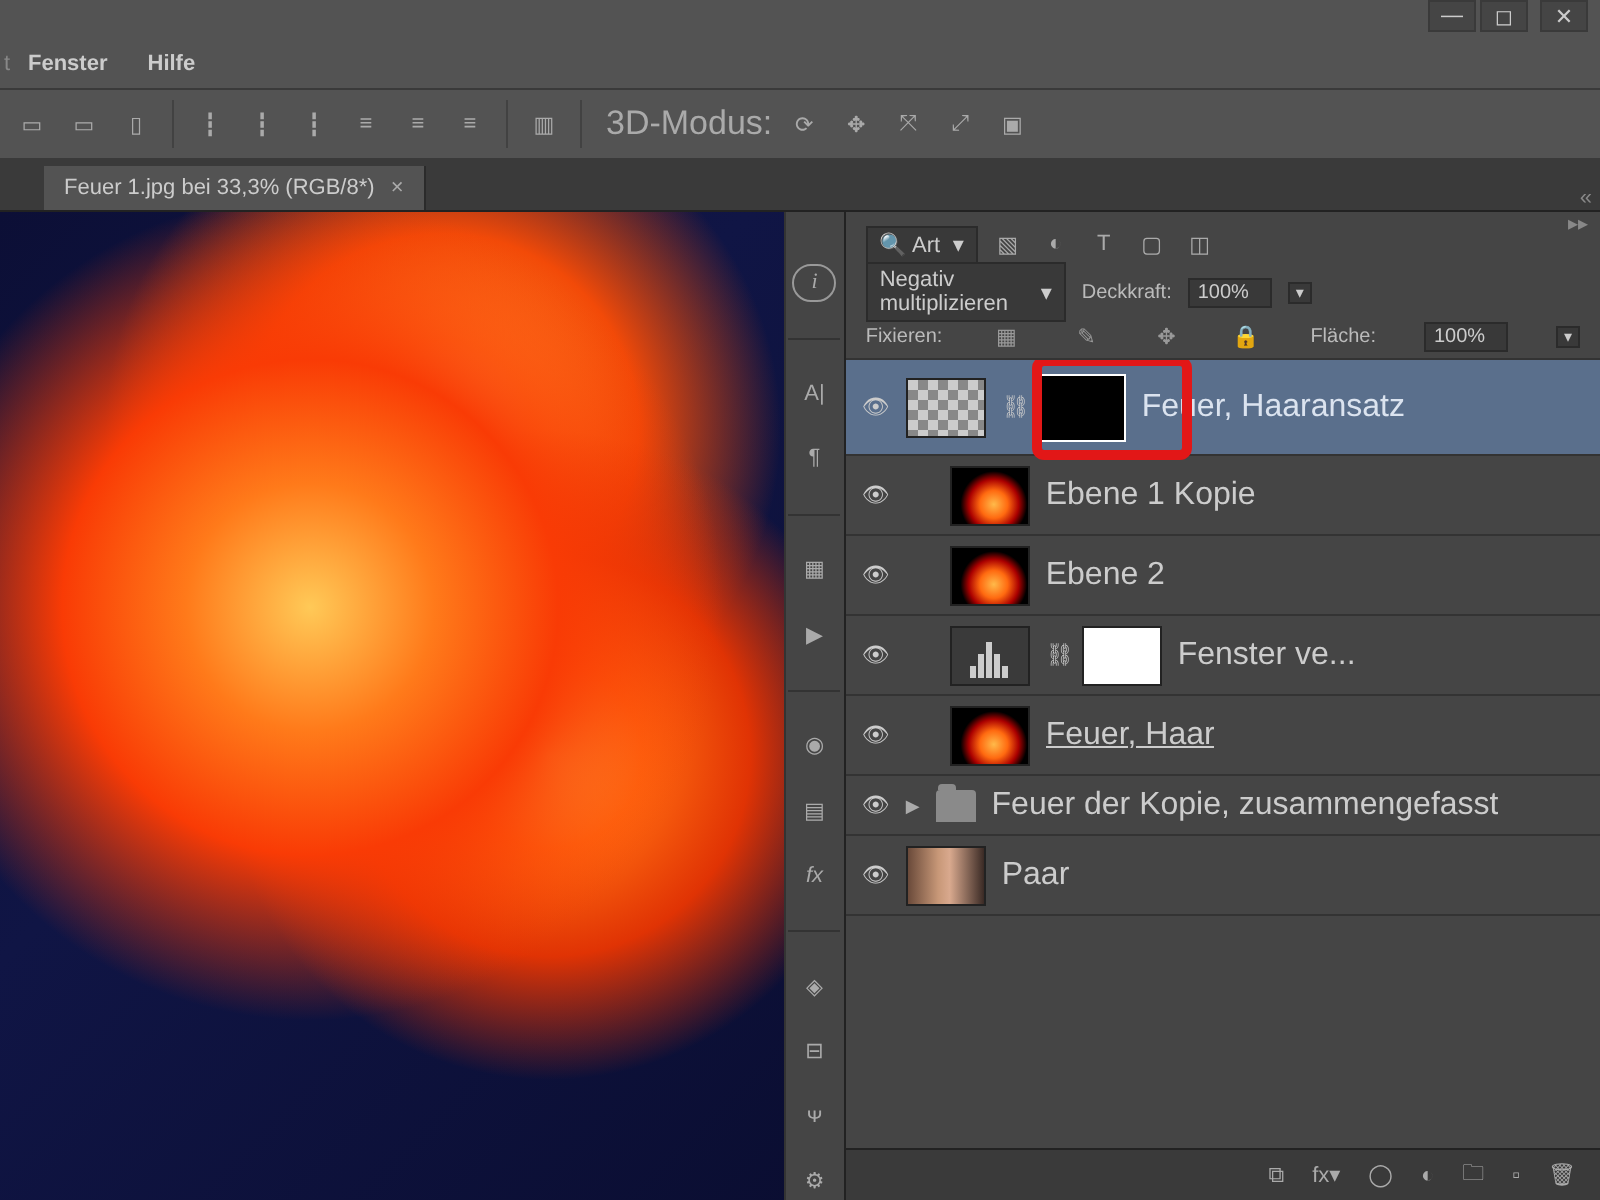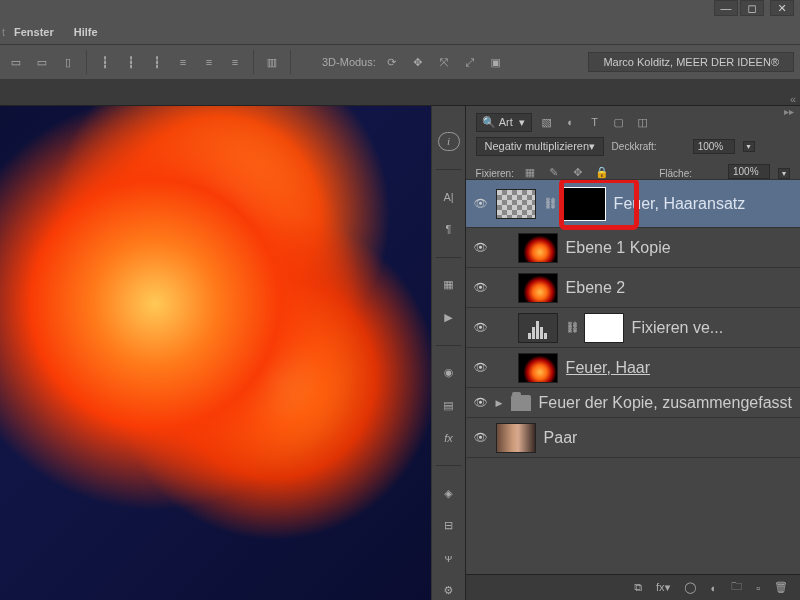--- a/index.html
+++ b/index.html
@@ -8,21 +8,21 @@
   .titlebar { height: 20px; background: #535353; display: flex; align-items: flex-start; justify-content: flex-end; padding-right: 6px; }
   .win-btn { width: 24px; height: 16px; border: 1px solid #3a3a3a; background: #454545; display:flex; align-items:center; justify-content:center; margin-left:2px; color:#ccc; cursor:pointer;}
   .close-btn { margin-left:6px; }
 
   .menubar { height: 24px; background: #535353; display:flex; align-items:center; }
   .menu-item { padding: 4px 10px; color:#ccc; cursor:pointer;font-weight:bold; }
 
   .optionsbar { height: 36px; border-top:1px solid #3a3a3a; border-bottom:1px solid #3a3a3a; background:#535353; display:flex; align-items:center; padding:0 6px; gap:6px; }
   .opt-icon { width:20px; height:20px; display:flex; align-items:center; justify-content:center; color:#aaa; }
   .opt-sep { width:1px; height:24px; background:#424242; margin:0 2px;}
-  .opt-label { color:#aaa; font-size:11px; margin-left:23px;}
+  .opt-label { color:#aaa; font-size:17px; margin-left:4px;}
   .brand-btn { margin-left:auto; background:#454545; border:1px solid #3a3a3a; color:#ccc; padding:3px 14px; font-size:11px; cursor:pointer; }
 
   .tabbar { height: 26px; background:#3a3a3a; display:flex; align-items:flex-end; border-bottom:1px solid #222; }
   .doc-tab { height:22px; background:#535353; padding:0 10px; display:flex; align-items:center; color:#ccc; font-size:11px; border-right:1px solid #2b2b2b; cursor:pointer;}
   .tab-close { margin-left:8px; color:#aaa; cursor:pointer;}
   .tabbar-grip { margin-left:auto; width:14px; color:#888; padding-right:4px; text-align:right;}
 
   .workarea { display:flex; height: 494px; }
   .canvas-pane { width: 443px; position:relative; background:#262626; overflow:hidden; }
   .canvas-img { width:443px; height:494px; background:
@@ -41,26 +41,26 @@
   .collapse-arrows { cursor:pointer; font-size:10px; }
   .panel-tabhead { height:22px; display:flex; align-items:center; padding-left:6px; background:#3a3a3a; border-bottom:1px solid #222;}
   .panel-tab { background:#454545; padding:3px 10px; color:#ddd; font-size:11px;}
   .panel-menu { margin-left:auto; padding:0 6px; color:#aaa; cursor:pointer;}
 
   .panel-filter { height:24px; display:flex; align-items:center; padding:0 10px; gap:6px;text-align:right;}
   .filter-dd { background:#393939; border:1px solid #2b2b2b; padding:2px 6px; width:56px; color:#ccc; display:flex; align-items:center; justify-content:space-between; cursor:pointer;}
   .filter-icon { width:18px; height:18px; display:flex; align-items:center; justify-content:center; color:#aaa; cursor:pointer;}
 
   .panel-row2 { height:24px; display:flex; align-items:center; padding:0 10px; gap:8px;}
-  .blend-dd { background:#393939; border:1px solid #2b2b2b; padding:2px 6px; width:128px; color:#ccc; display:flex; align-items:center; justify-content:center; cursor:pointer;}
+  .blend-dd { background:#393939; border:1px solid #2b2b2b; padding:2px 6px; width:100px; color:#ccc; display:flex; align-items:center; justify-content:space-between; cursor:pointer;}
   .small-label { color:#bbb; font-size:10px; }
-  .pct-box { background:#393939; border:1px solid #2b2b2b; width:42px; padding:1px 4px; color:#ccc; font-size:10px; text-align:left;margin-left:28px;}
+  .pct-box { background:#393939; border:1px solid #2b2b2b; width:42px; padding:1px 4px; color:#ccc; font-size:10px; text-align:left;}
   .pct-arrow { width:12px; background:#393939; border:1px solid #2b2b2b; text-align:center; font-size:8px; cursor:pointer;}
 
-  .panel-row3 { height:22px; display:flex; align-items:flex-end; padding:0 10px; gap:8px; border-bottom:1px solid #333;}
+  .panel-row3 { height:22px; display:flex; align-items:center; padding:0 10px; gap:24px; border-bottom:1px solid #333;}
   .lock-icon { width:16px; height:14px; display:flex; align-items:center; justify-content:center; color:#999; cursor:pointer;}
 
   .layer-list { flex:1; overflow:hidden; }
   .layer-row { display:flex; align-items:center; height:40px; border-bottom:1px solid #333; padding:0 8px; gap:8px;}
   .layer-row.selected { background:#5a6f8c; color:#fff;}
   .eye { width:14px; color:#ccc; cursor:pointer; }
   .thumb { width:40px; height:30px; border:1px solid #222; background:#1a1a2a; flex-shrink:0;}
   .checker { background:
      linear-gradient(45deg,#888 25%,transparent 25%,transparent 75%,#888 75%),
      linear-gradient(45deg,#888 25%,transparent 25%,transparent 75%,#888 75%);
@@ -112,25 +112,28 @@
   <div class="opt-icon">≡</div>
   <div class="opt-sep"></div>
   <div class="opt-icon">▥</div>
   <div class="opt-sep"></div>
   <span class="opt-label">3D-Modus:</span>
   <div class="opt-icon">⟳</div>
   <div class="opt-icon">✥</div>
   <div class="opt-icon">⤧</div>
   <div class="opt-icon">⤢</div>
   <div class="opt-icon">▣</div>
-  <div class="brand-btn">Marco Kolditz, MEER DER IDEEN®</div>
 </div>
 
 <div class="tabbar">
   <div style="width:22px"></div>
+  <div class="doc-tab">
+    <span>Feuer 1.jpg bei 33,3% (RGB/8*)</span>
+    <span class="tab-close">×</span>
+  </div>
   <div class="tabbar-grip">«</div>
 </div>
 
 <div class="workarea">
   <div class="canvas-pane">
     <div class="canvas-img"></div>
   </div>
 
   <div class="docks-col">
     <div class="dock-icon info-btn">i</div>
@@ -219,21 +222,21 @@
         <div style="width:14px"></div>
         <div class="adj-thumb">
           <span style="height:6px"></span>
             <span style="height:12px"></span>
             <span style="height:18px"></span>
             <span style="height:12px"></span>
             <span style="height:6px"></span>
         </div>
         <span class="link-icon">⛓</span>
         <div class="white-mask"></div>
-        <span class="layer-name">Fixieren ve...</span>
+        <span class="layer-name">Fenster ve...</span>
       </div>
 
       <div class="layer-row">
         <div class="eye">👁</div>
         <div style="width:14px"></div>
         <div class="thumb fireflame"></div>
         <span class="layer-name underlined">Feuer, Haar</span>
       </div>
 
       <div class="layer-row" style="height:30px">

